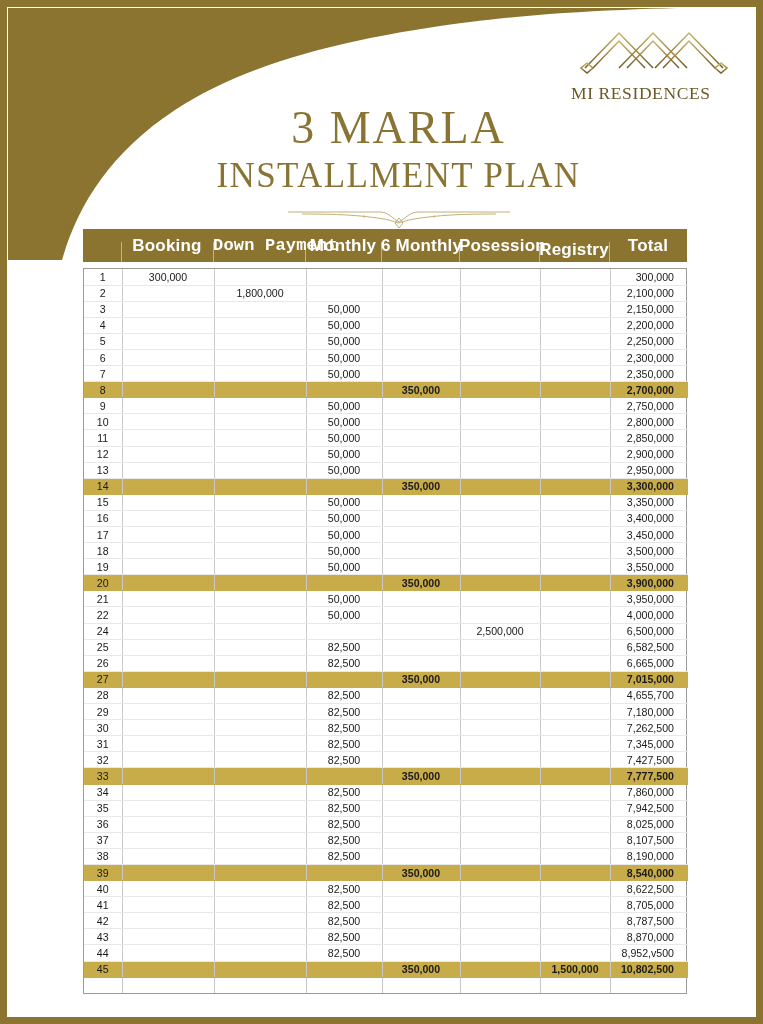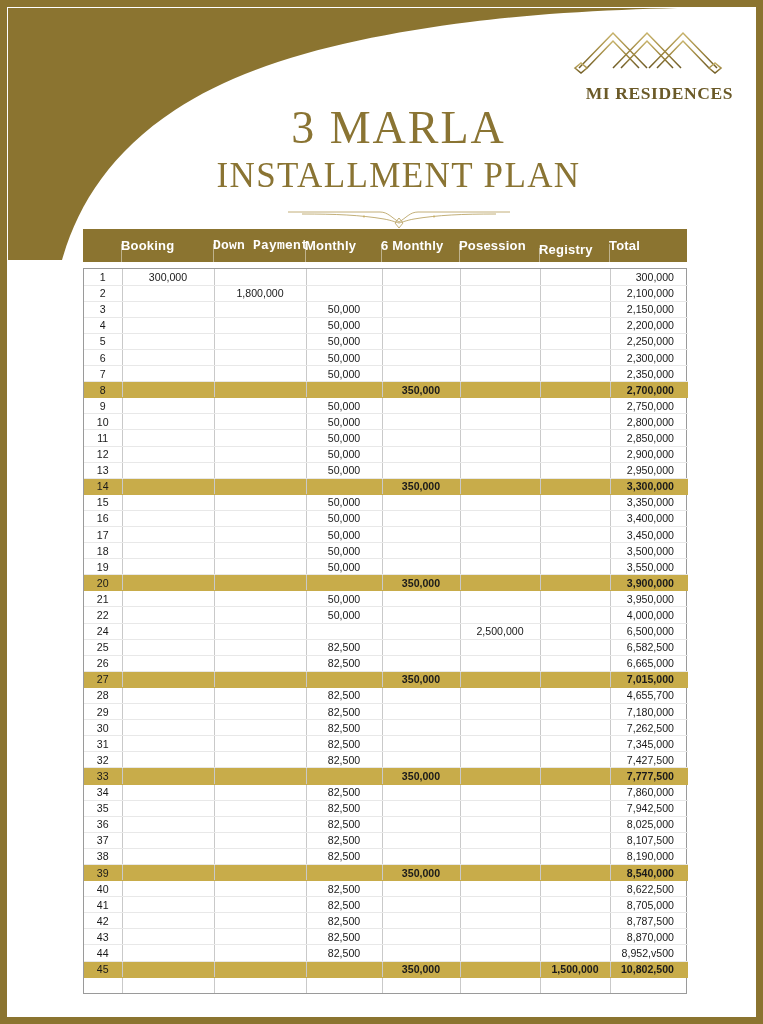--- a/index.html
+++ b/index.html
@@ -29,25 +29,24 @@
     z-index:41;
   }
   
   #swoosh {
     position:absolute; left:0; top:0;
     width:763px; height:260px;
     z-index:5;
   }
   
   #logo {
-    position:absolute; right:30px; top:24px;
+    position:absolute; right:24px; top:24px;
     width:168px; height:88px;
     z-index:20;
-    text-align:right;
-    font-weight:bold;
+    text-align:left;
   }
   #logo svg { display:block; width:168px; height:58px; }
   #logo-text {
     font-family:"Liberation Serif", serif;
     font-size:17.5px;
     letter-spacing:0.6px;
     color:#6b5a28;
     margin-top:1px;
     white-space:nowrap;
   }
@@ -88,22 +87,23 @@
   #thead-band {
     width:604px;
     height:33px;
     background:#8B7430;
     display:flex;
     align-items:center;
     margin-bottom:6px;
   }
   #thead-band .hcell {
     color:#ffffff;
-    font-size:13px;
+    font-size:17px;
     font-weight:bold;
+    text-align:center;
     position:relative;
     letter-spacing:0.2px;
     white-space:nowrap;
   }
   #thead-band .hcell + .hcell::before {
     content:"";
     position:absolute; left:0; top:6px;
     width:1px; height:20px;
     background:rgba(255,255,255,0.45);
   }

